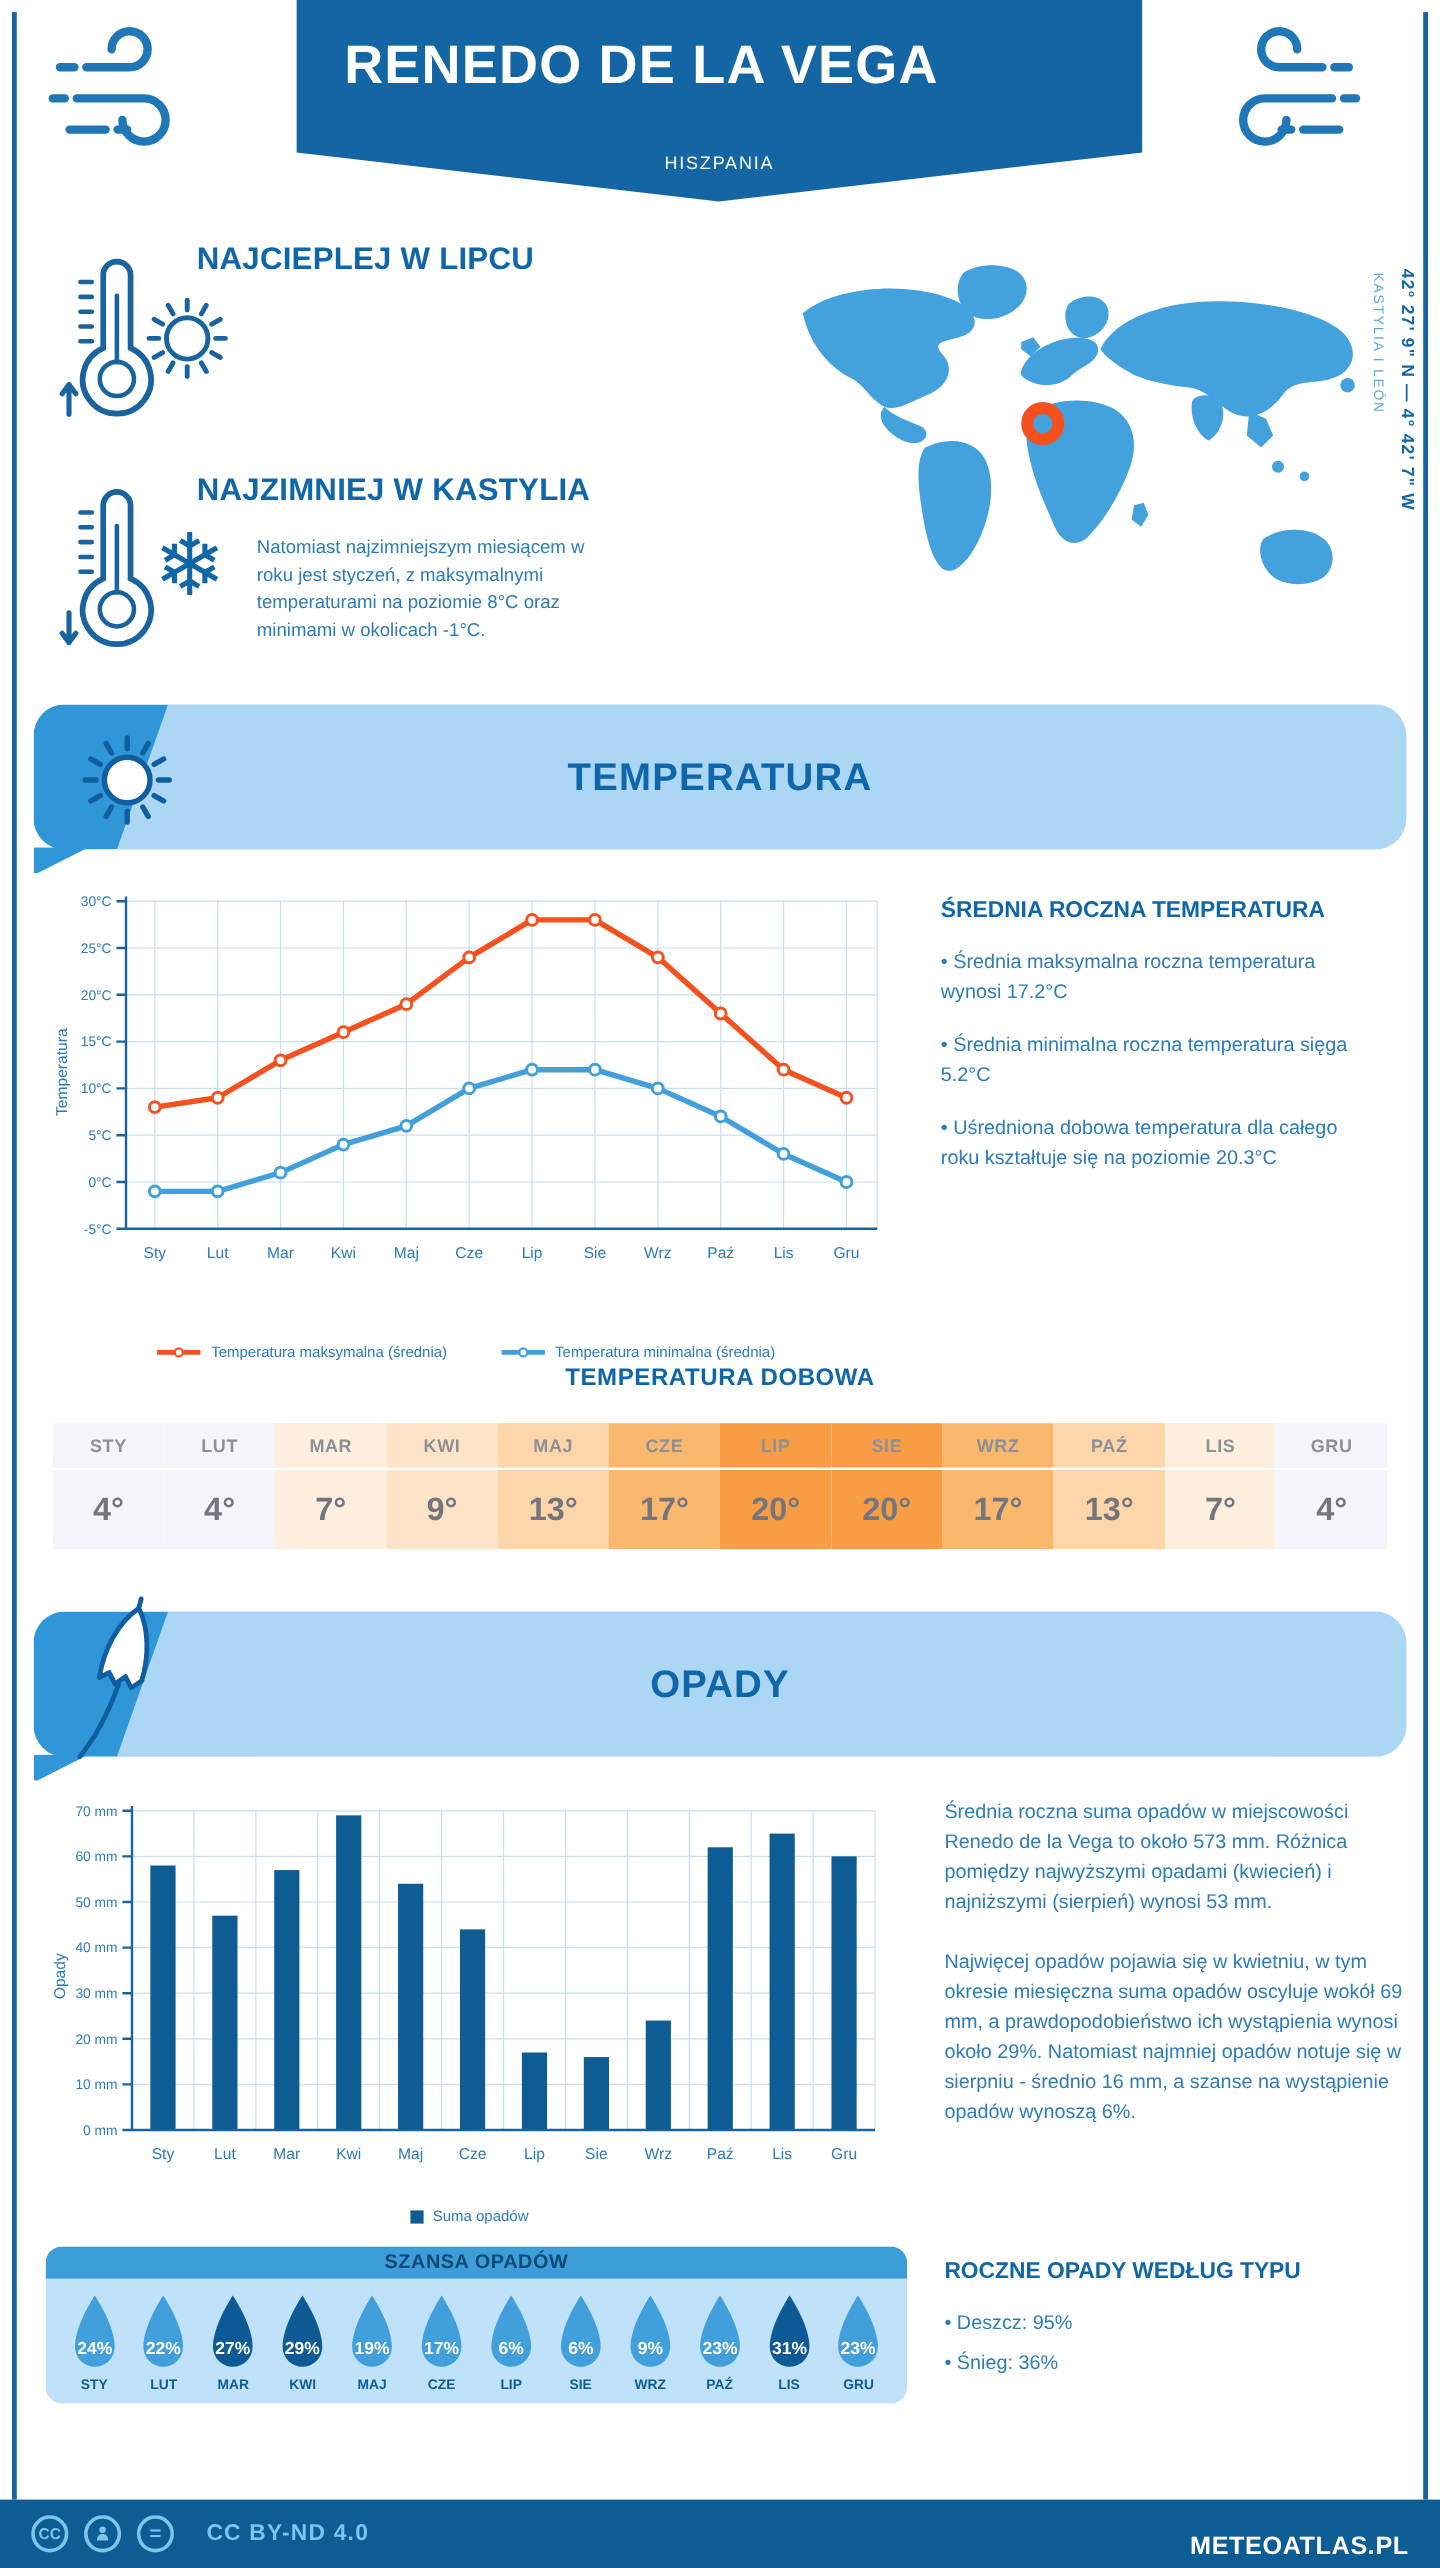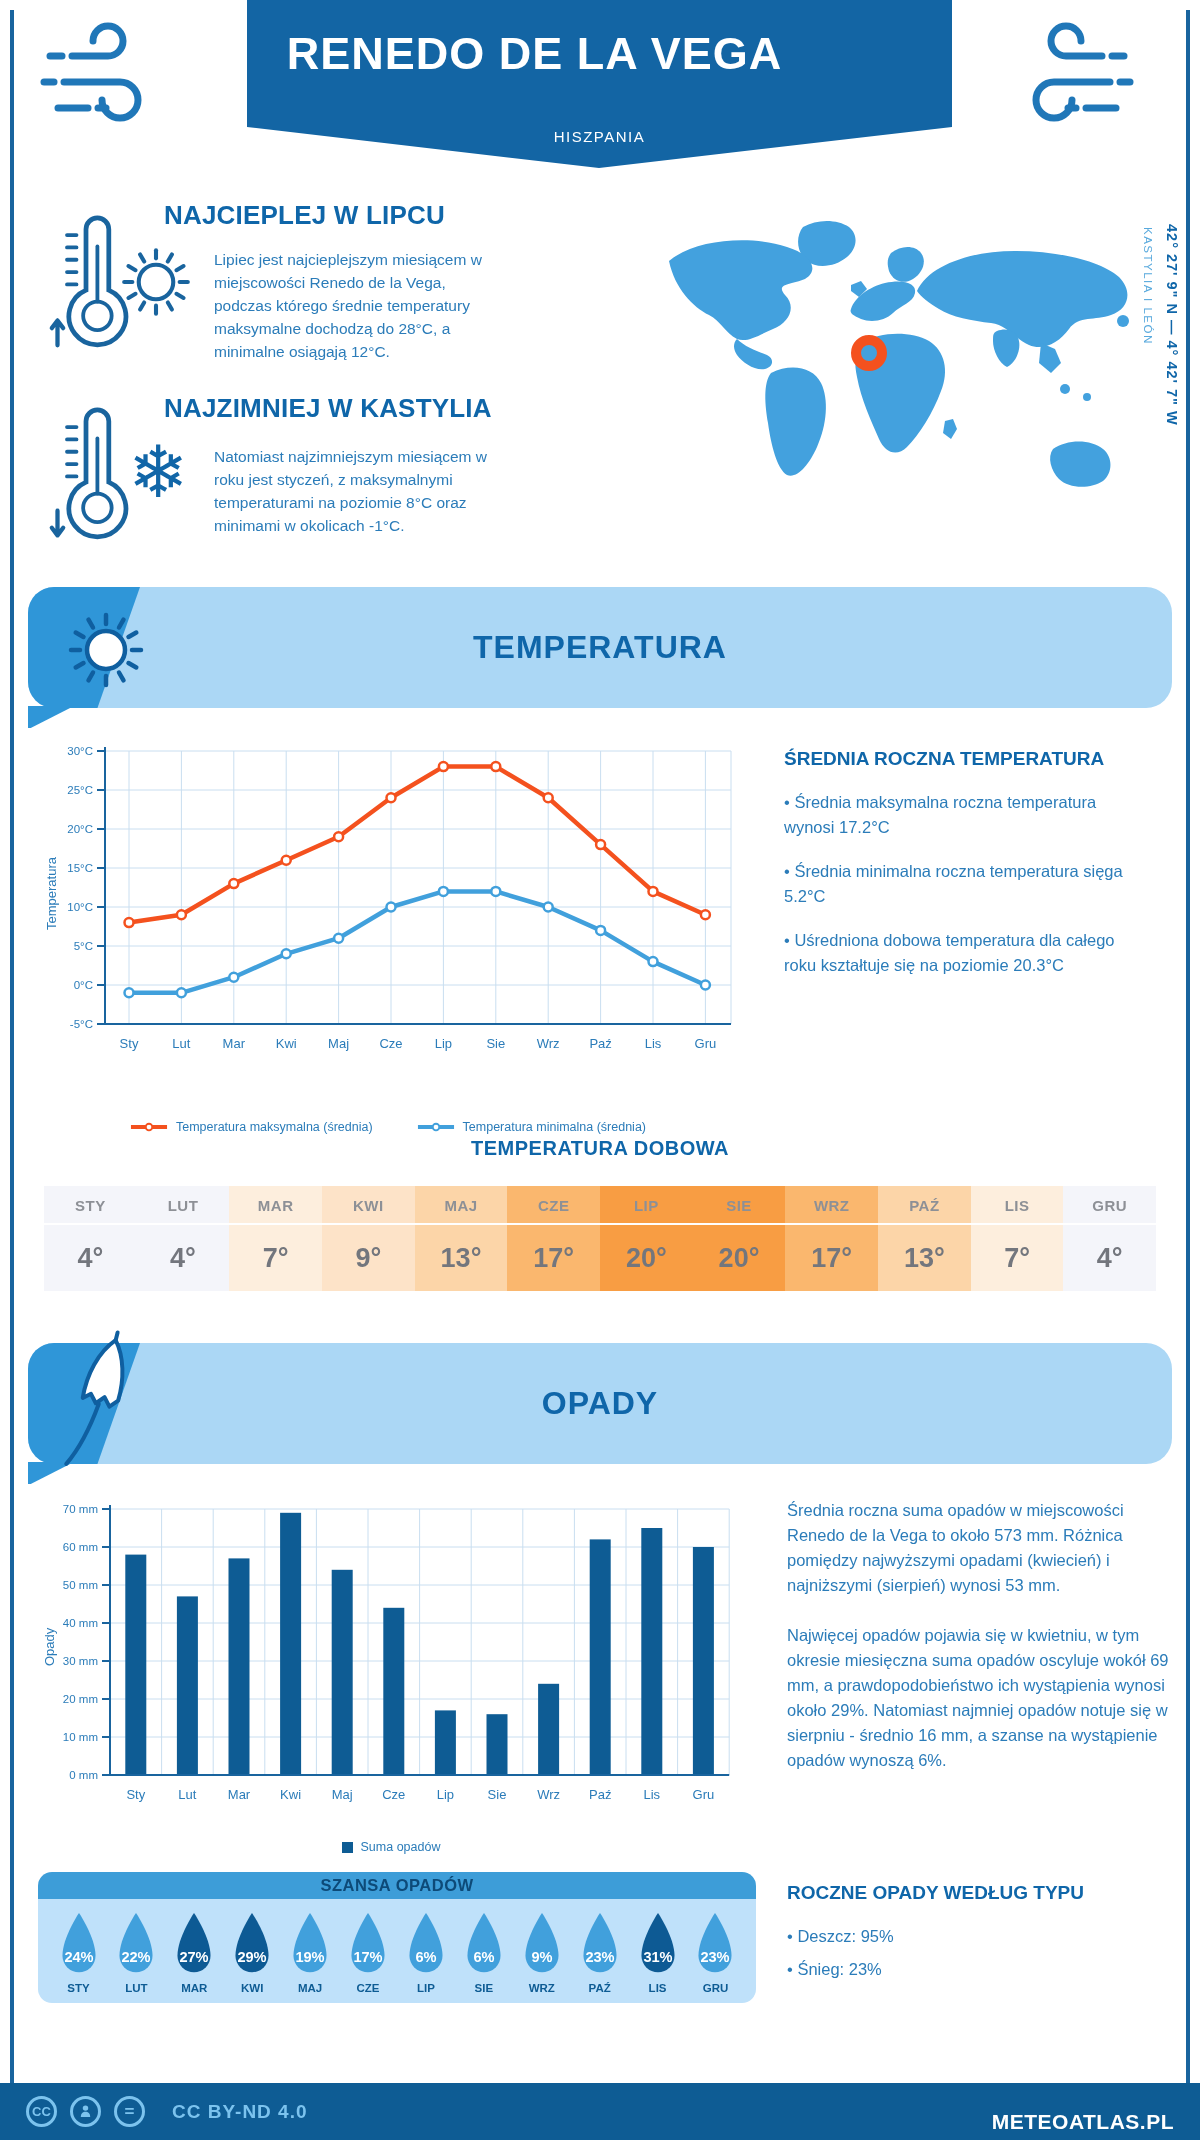--- a/index.html
+++ b/index.html
@@ -170,21 +170,20 @@
     </svg>
 
   <svg class="icon-thermo thermo-warm" viewBox="0 0 100 150">
     <use href="#thermo-g" stroke="currentColor"></use>
     <path d="M10 140 V114 M10 114 l-6 8 M10 114 l6 8" stroke="currentColor" stroke-width="4.5" fill="none" stroke-linecap="round"></path>
   </svg>
   <svg class="icon-sun-small" viewBox="0 0 88 88">
     <use href="#sun-g" stroke="currentColor"></use>
     </svg>
   <div class="hl-title t-warm-title">NAJCIEPLEJ W LIPCU</div>
-  <div class="hl-text t-warm-text">Lipiec jest najcieplejszym miesiącem w miejscowości Renedo de la Vega, podczas którego średnie temperatury maksymalne dochodzą do 28°C, a minimalne osiągają 12°C.</div>
 
   <svg class="icon-thermo thermo-cold" viewBox="0 0 100 150">
     <use href="#thermo-g" stroke="currentColor"></use>
     <path d="M10 112 V138 M10 138 l-6 -8 M10 138 l6 -8" stroke="currentColor" stroke-width="4.5" fill="none" stroke-linecap="round"></path>
   </svg>
   <div class="icon-snowflake">❄</div>
   <div class="hl-title t-cold-title">NAJZIMNIEJ W KASTYLIA</div>
   <div class="hl-text t-cold-text">Natomiast najzimniejszym miesiącem w roku jest styczeń, z maksymalnymi temperaturami na poziomie 8°C oraz minimami w okolicach -1°C.</div>
 
   <svg class="map" viewBox="0 0 490 358">
@@ -457,21 +456,21 @@
     <span>Suma opadów</span>
   </div>
 
   <div class="rain-text">
     <p>Średnia roczna suma opadów w miejscowości Renedo de la Vega to około 573 mm. Różnica pomiędzy najwyższymi opadami (kwiecień) i najniższymi (sierpień) wynosi 53 mm.</p>
     <p>Najwięcej opadów pojawia się w kwietniu, w tym okresie miesięczna suma opadów oscyluje wokół 69 mm, a prawdopodobieństwo ich wystąpienia wynosi około 29%. Natomiast najmniej opadów notuje się w sierpniu - średnio 16 mm, a szanse na wystąpienie opadów wynoszą 6%.</p>
   </div>
   <div class="rain-type">
     <h3>ROCZNE OPADY WEDŁUG TYPU</h3>
     <p class="bullet">Deszcz: 95%</p>
-    <p class="bullet">Śnieg: 23%</p>
+    <p class="bullet">Śnieg: 36%</p>
   </div>
 
   <div class="chance">
     <div class="chance-hdr">SZANSA OPADÓW</div>
     <div class="chance-body" id="drops">
         <div class="drop">
           <svg viewBox="0 0 44 72" class="drop-svg">
             <path d="M22 2 C22 2 5 27 5 46 a17 17 0 0 0 34 0 C39 27 22 2 22 2 Z" fill="#41a0dc"></path>
             <text x="22" y="52" text-anchor="middle" class="drop-pct">24%</text>
           </svg>

